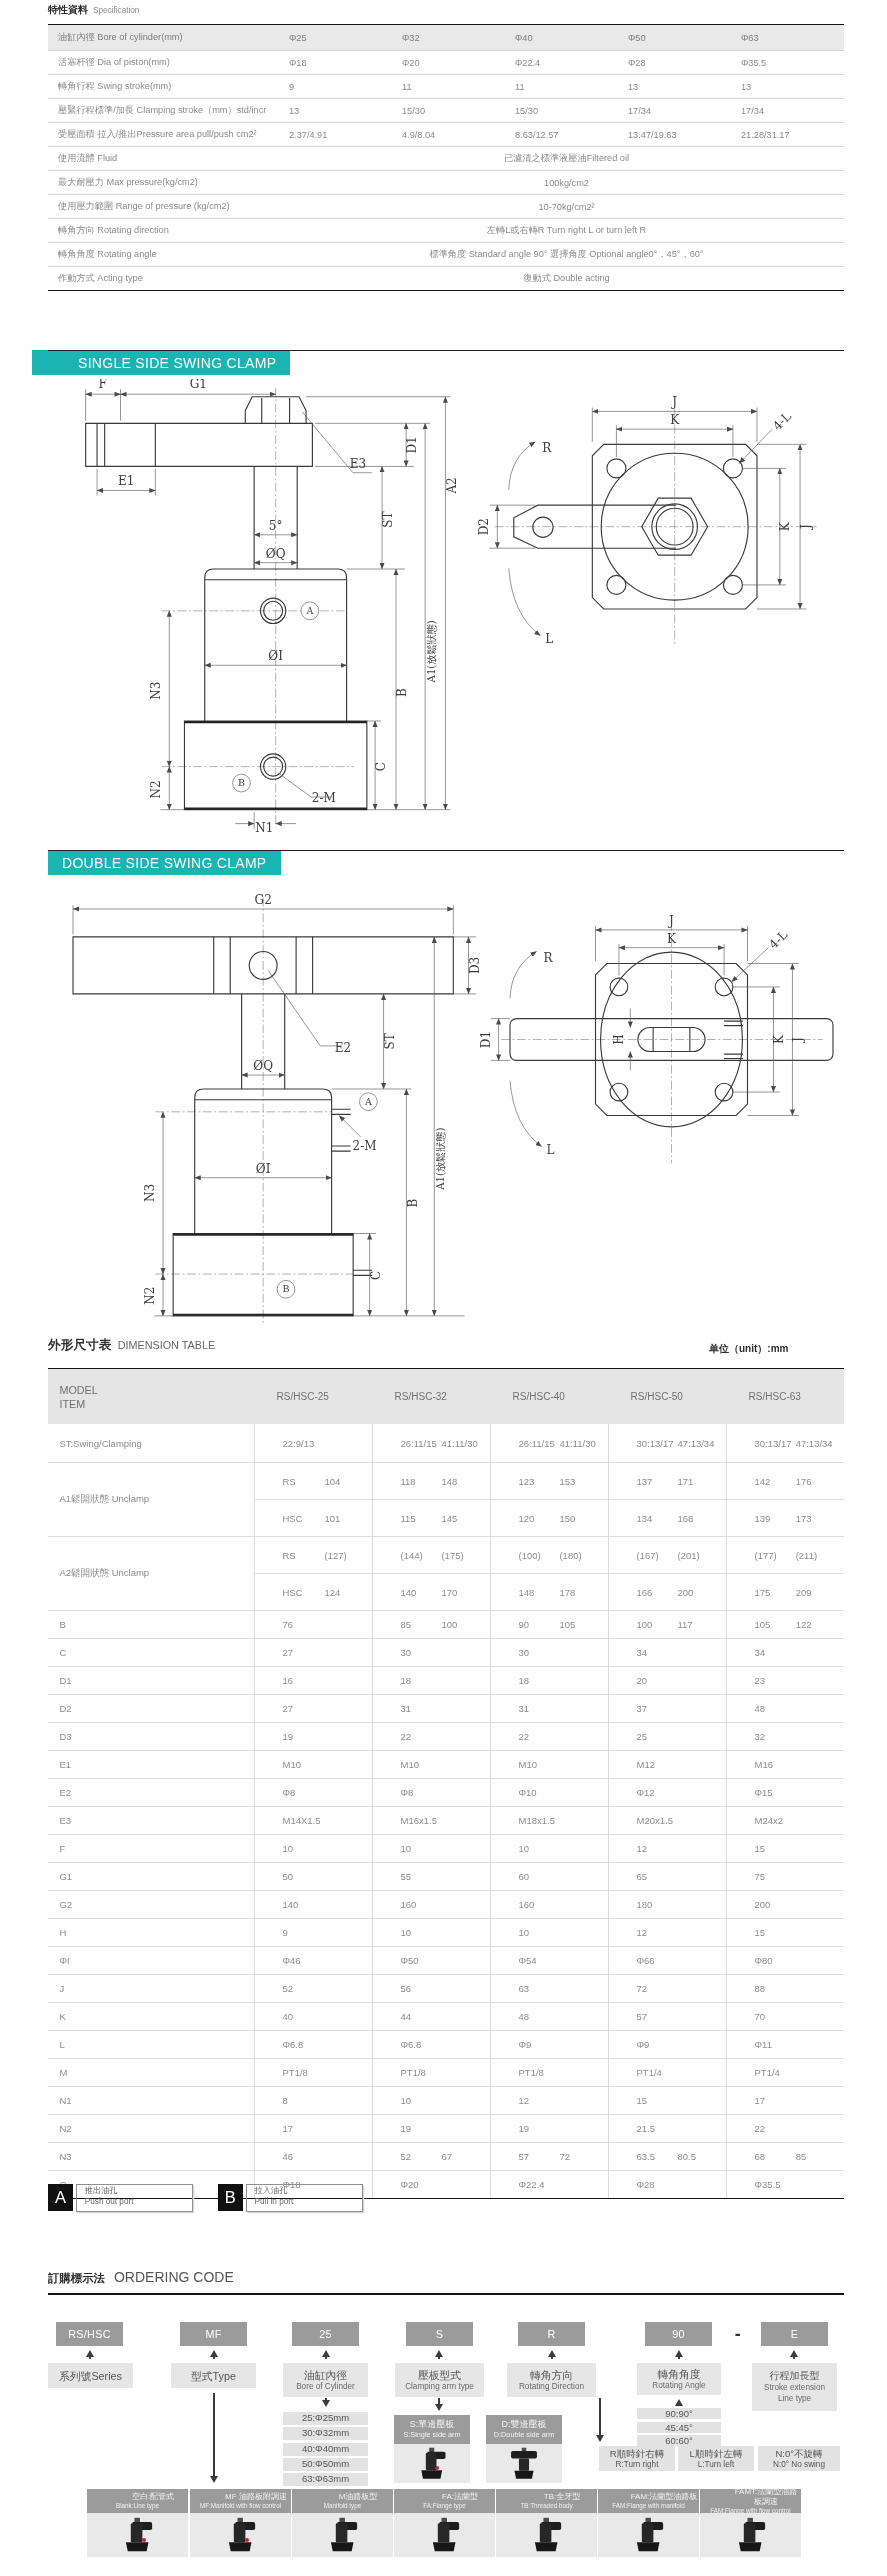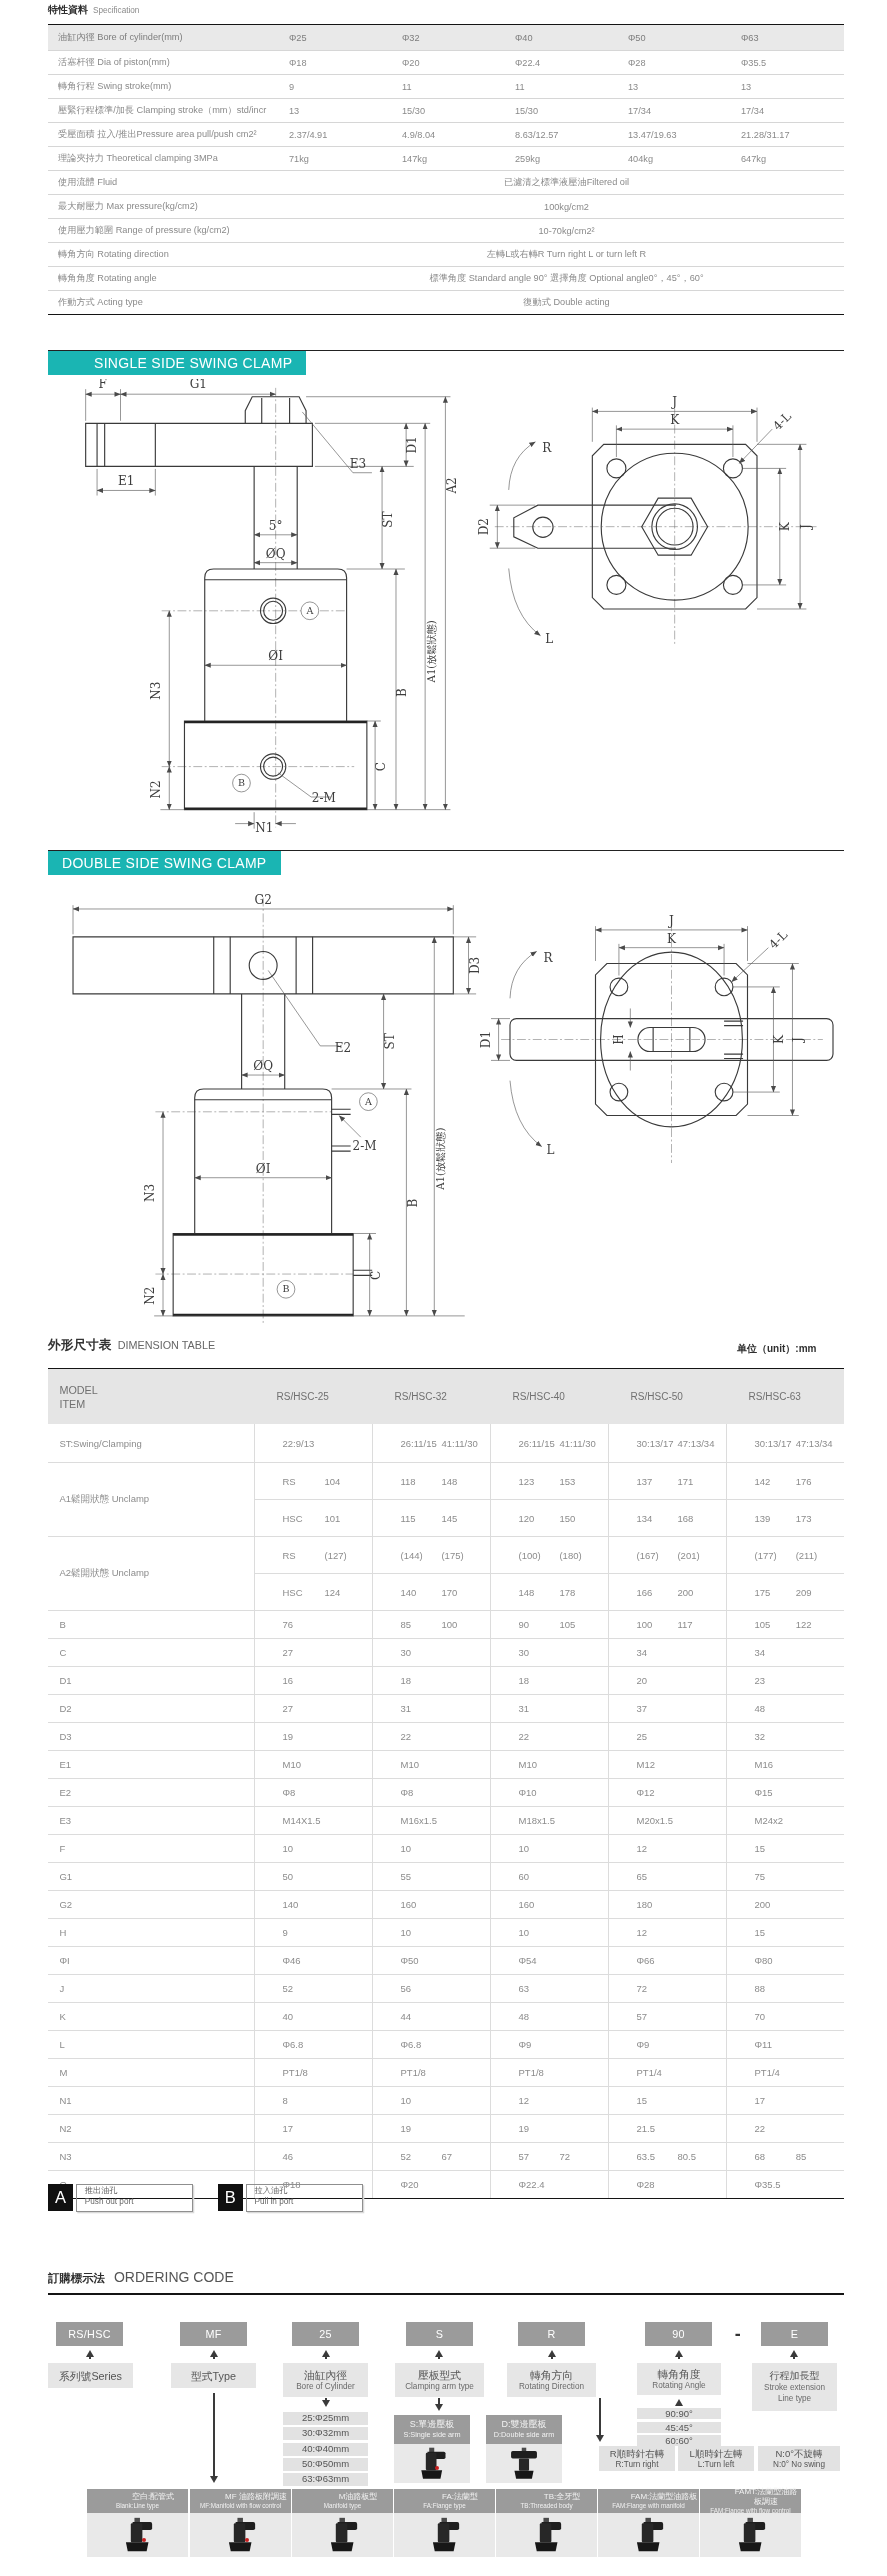--- a/index.html
+++ b/index.html
@@ -144,28 +144,20 @@
       </div>
       <div class="spec-row">
         <div class="spec-label">受壓面積 拉入/推出Pressure area pull/push cm2²</div>
         <div class="spec-val">2.37/4.91</div>
         <div class="spec-val">4.9/8.04</div>
         <div class="spec-val">8.63/12.57</div>
         <div class="spec-val">13.47/19.63</div>
         <div class="spec-val">21.28/31.17</div>
       </div>
       <div class="spec-row">
-        <div class="spec-label">理論夾持力  Theoretical clamping  3MPa</div>
-        <div class="spec-val">71kg</div>
-        <div class="spec-val">147kg</div>
-        <div class="spec-val">259kg</div>
-        <div class="spec-val">404kg</div>
-        <div class="spec-val">647kg</div>
-      </div>
-      <div class="spec-row">
         <div class="spec-label">使用流體  Fluid</div>
         <div class="spec-val spec-span">已濾清之標準液壓油Filtered oil</div>
       </div>
       <div class="spec-row">
         <div class="spec-label">最大耐壓力  Max pressure(kg/cm2)</div>
         <div class="spec-val spec-span">100kg/cm2</div>
       </div>
       <div class="spec-row">
         <div class="spec-label">使用壓力範圍 Range of pressure (kg/cm2)</div>
         <div class="spec-val spec-span">10-70kg/cm2²</div>
@@ -177,21 +169,21 @@
       <div class="spec-row">
         <div class="spec-label">轉角角度  Rotating angle</div>
         <div class="spec-val spec-span">標準角度 Standard angle 90° 選擇角度 Optional angle0°，45°，60°</div>
       </div>
       <div class="spec-row">
         <div class="spec-label">作動方式  Acting type</div>
         <div class="spec-val spec-span">復動式 Double acting</div>
       </div>
     </div>
 
-  <div class="sec-bar" style="left:48px;top:350px;padding-left:46px;">SINGLE SIDE SWING CLAMP</div>
+  <div class="sec-bar" style="left:32px;top:350px;padding-left:46px;">SINGLE SIDE SWING CLAMP</div>
   <div class="sec-line" style="left:48px;top:350px;width:796px;"></div>
 
   <svg viewBox="0 0 640 720" style="position:absolute;left:60px;top:379px;width:406px;height:456px">
     <defs>
         <marker id="m1" viewBox="0 0 10 10" refX="9.5" refY="5" markerWidth="10" markerHeight="10" orient="auto-start-reverse">
           <path d="M0,1 L10,5 L0,9 Z" fill="#4a4a4a"></path>
         </marker>
       </defs>
     <g class="cl">
       <path d="M340,14 V708"></path>
@@ -421,21 +413,21 @@
     <text class="lbl" x="124" y="406" font-size="23">L</text>
     <text class="lbl" transform="rotate(-90 28 225)" x="28" y="225">D1</text>
     <text class="lbl" transform="rotate(-90 238 225)" x="238" y="225">H</text>
     <text class="lbl" transform="rotate(-90 491 225)" x="491" y="225">K</text>
     <text class="lbl" transform="rotate(-90 521 225)" x="521" y="225">J</text>
   </svg>
 
   <div class="blk-title dim-title" style="left:48px;top:1337px;">
     <span class="zh">外形尺寸表</span><span class="en">DIMENSION TABLE</span>
   </div>
-  <div class="unit-label" style="left:737px;top:1342px;">单位（unit）:mm</div>
+  <div class="unit-label" style="left:709px;top:1342px;">单位（unit）:mm</div>
   <div class="dim-wrap">
     <table class="dim-table">
       <colgroup>
           <col style="width:206px">
           <col style="width:118px">
           <col style="width:118px">
           <col style="width:118px">
           <col style="width:118px">
           <col style="width:118px">
         </colgroup>

